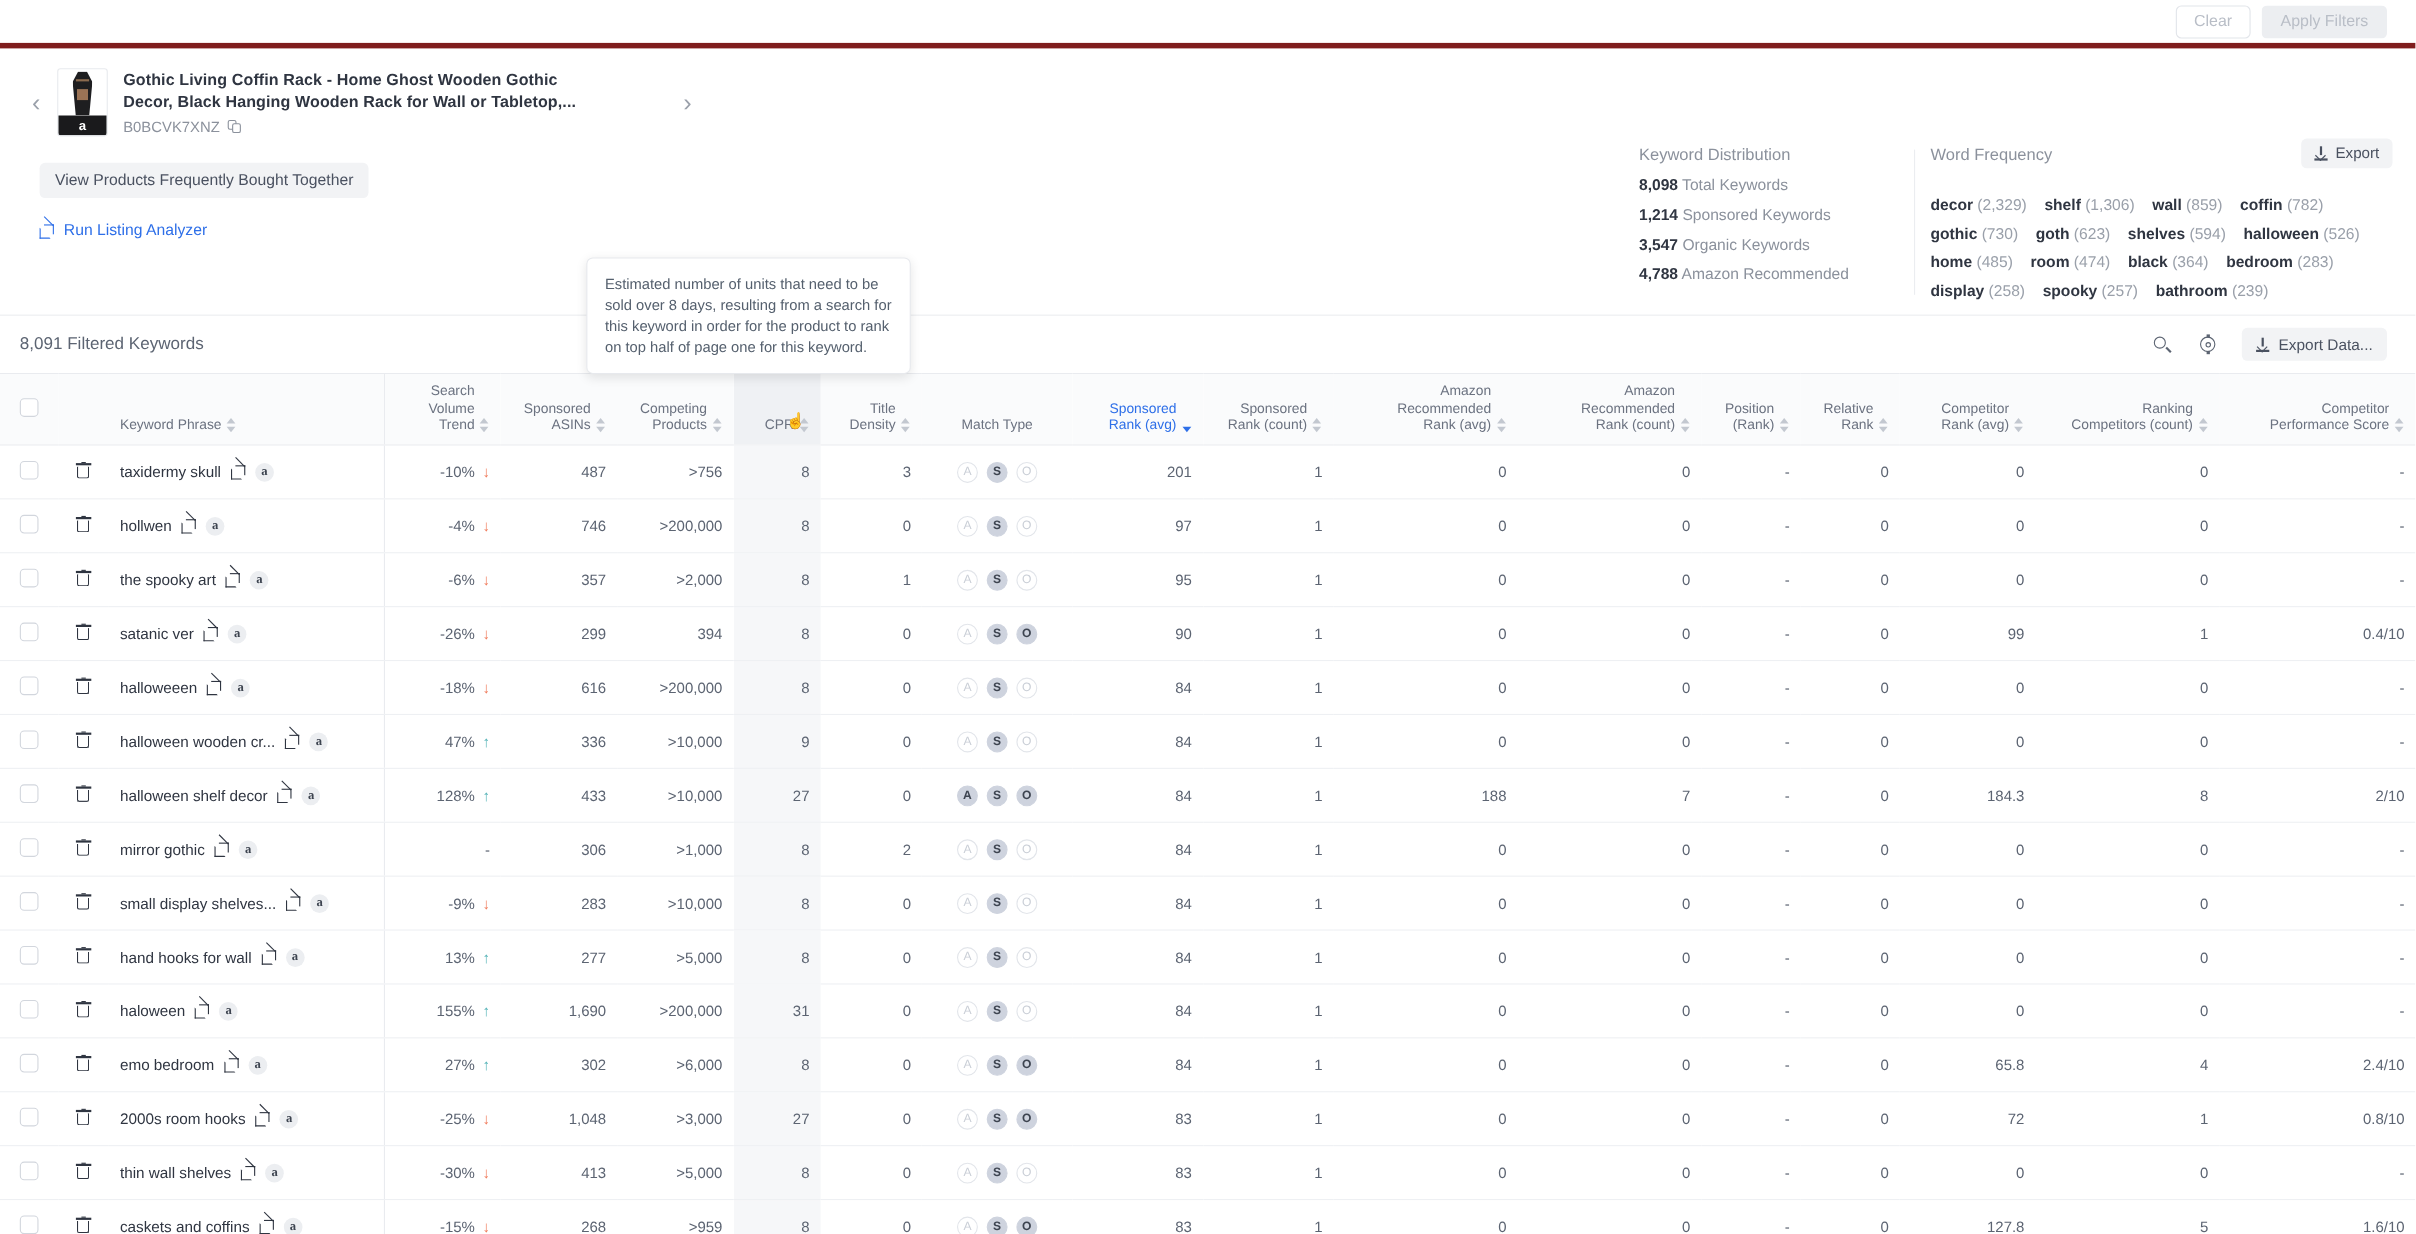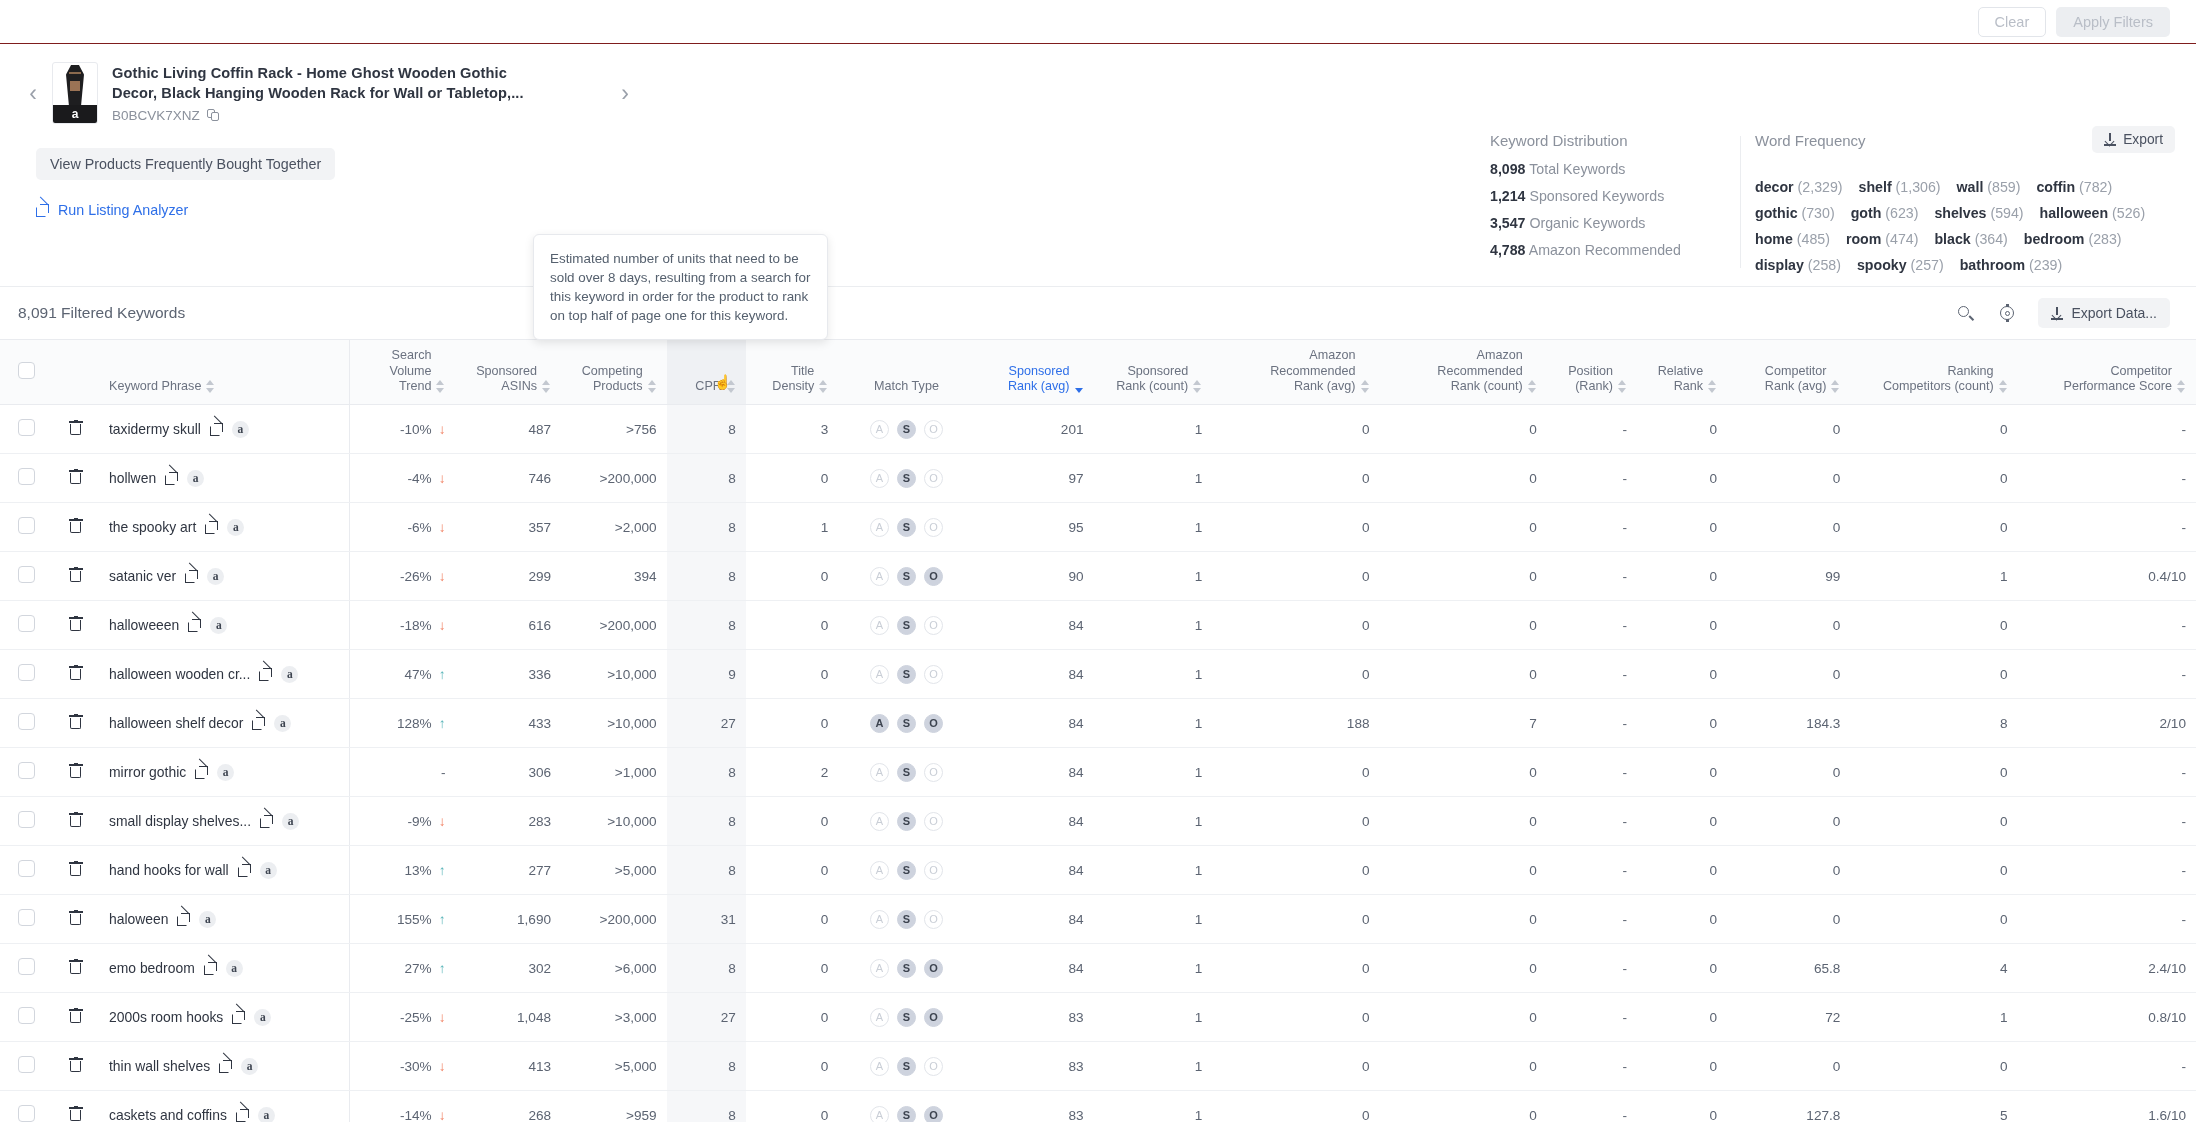--- a/index.html
+++ b/index.html
@@ -12,21 +12,21 @@
     overflow: hidden;
   }
   .page { position: relative; width: 2196px; height: 1122px; background:#fff; }
 
   
   .filterbar {
     height: 44px; width: 100%;
     display: flex; align-items: center; justify-content: flex-end;
     padding-right: 26px; gap: 10px;
     background: #fff;
-    border-bottom: 1px solid #7f1d1d;
+    border-bottom: 5px solid #7f1d1d;
   }
   .btn-clear {
     height: 30px; padding: 0 16px;
     border: 1px solid #e2e5ea; border-radius: 5px;
     background: #fff; color: #b9bec7;
     font-size: 14.5px; line-height: 28px;
   }
   .btn-apply {
     height: 30px; padding: 0 16px;
     border: 1px solid transparent; border-radius: 5px;
@@ -978,21 +978,21 @@
             <td class="left">
               <span class="kwcell">
                 <span class="kwtext">caskets and coffins</span>
                 <span class="ext-ico" style="color: rgb(47, 53, 65);">
                   <span class="bx"></span>
                   <span class="ar"></span>
                 </span>
                 <span class="amz">a</span>
               </span>
             </td>
-            <td class="vline"><span>-14%</span><span class="trend-dn" style="margin-left: 7px;">↓</span></td>
+            <td class="vline"><span>-15%</span><span class="trend-dn" style="margin-left: 7px;">↓</span></td>
             <td>268</td>
             <td>&gt;959</td>
             <td class="cpr-col">8</td>
             <td>0</td>
             <td class=" center">
               <div class="badges">
                 <span class="bdg">A</span>
                 <span class="bdg on">S</span>
                 <span class="bdg on">O</span>
               </div>

